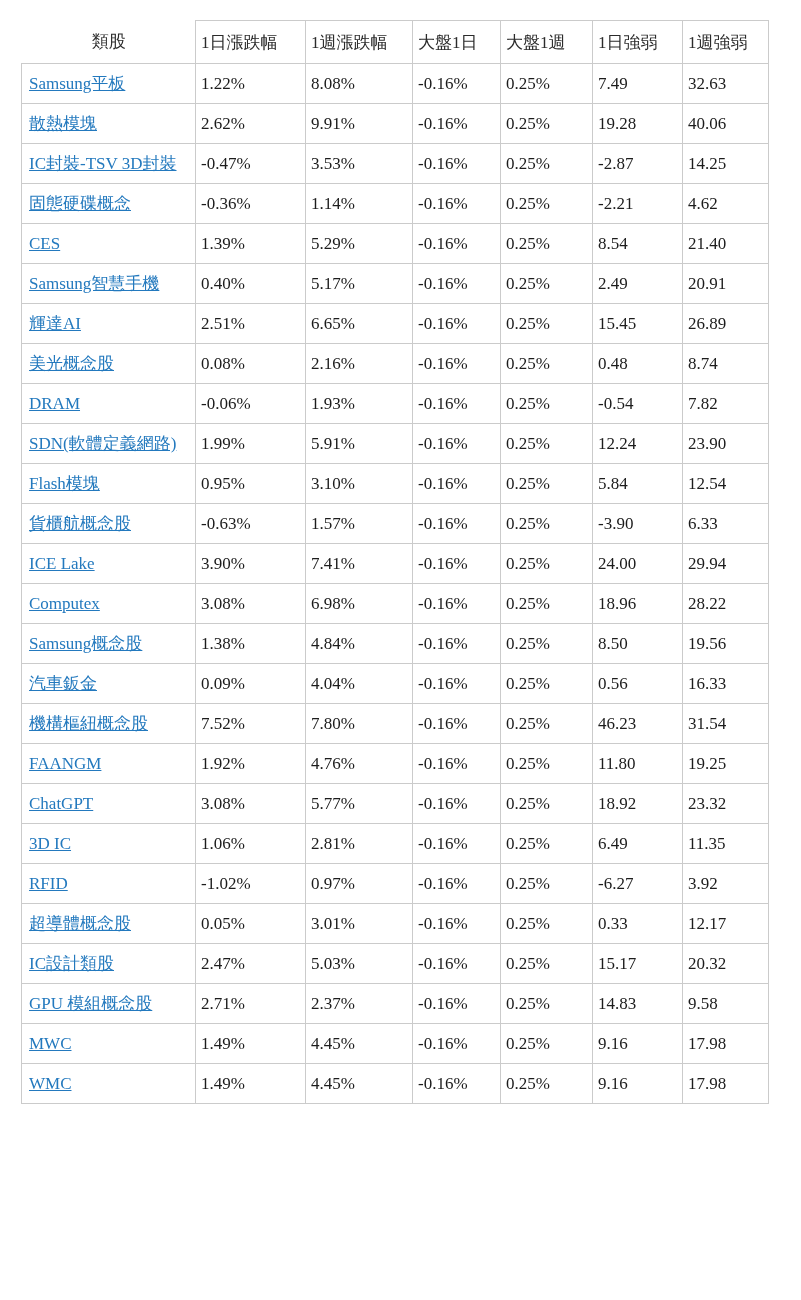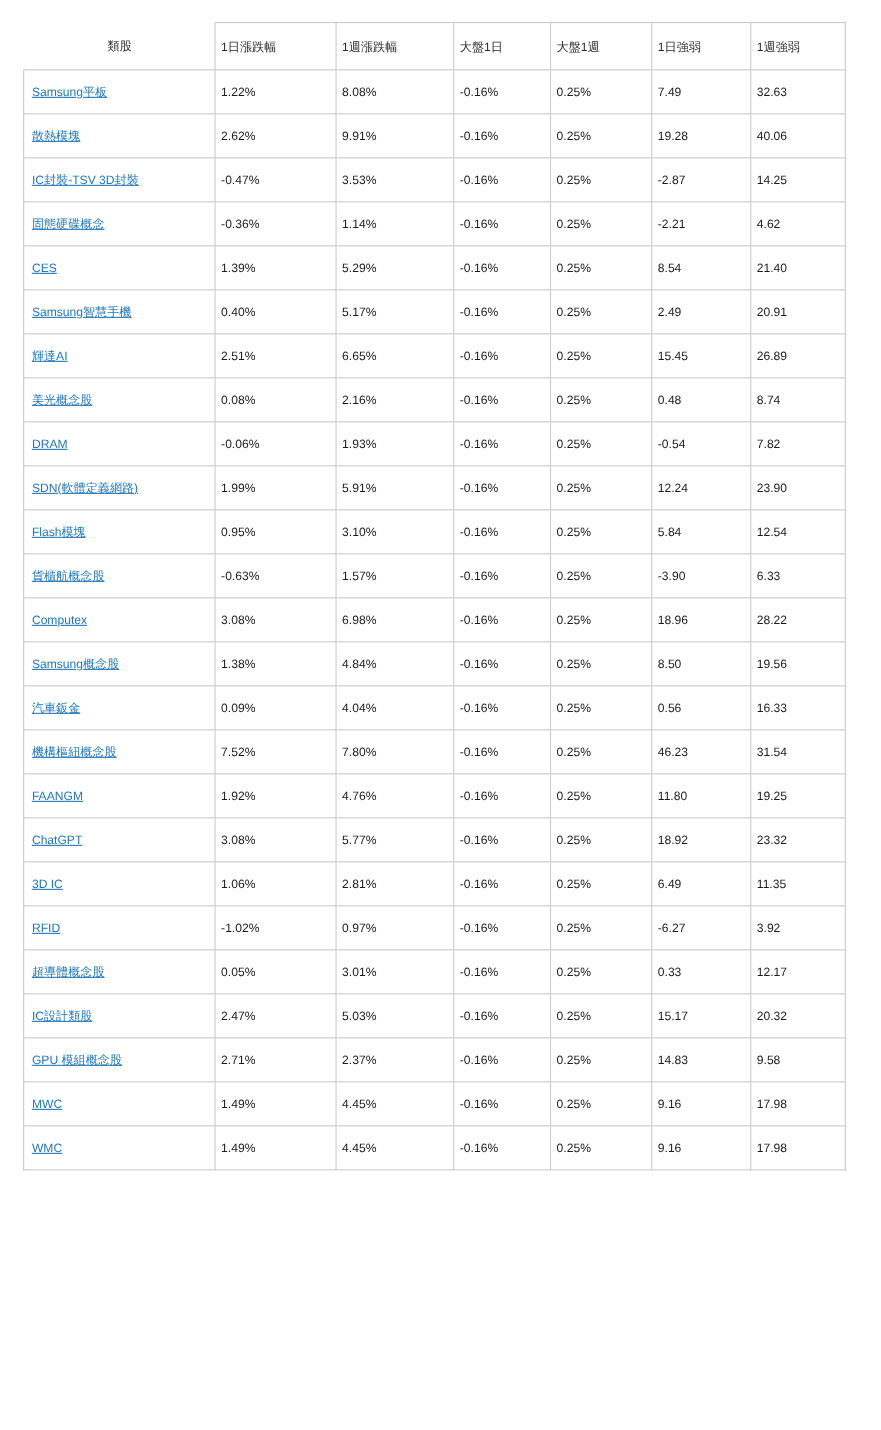--- a/index.html
+++ b/index.html
@@ -15,21 +15,22 @@
   }
   .table-container {
     position: absolute;
     left: 21px;
     top: 20px;
   }
   table.stock-table {
     border-collapse: collapse;
     table-layout: fixed;
     width: 747px;
-    font-size: 11px;
+    font-size: 17px;
+    font-family: Liberation Serif, serif;
   }
   table.stock-table th,
   table.stock-table td {
     border: 1px solid #cbcbcb;
     vertical-align: middle;
     text-align: left;
     padding: 0 4px 0 5px;
     overflow: hidden;
     white-space: nowrap;
   }
@@ -221,20 +222,31 @@
       <a class="category-link" href="#">貨櫃航概念股</a>
     </td>
     <td>-0.63%</td>
     <td>1.57%</td>
     <td>-0.16%</td>
     <td>0.25%</td>
     <td>-3.90</td>
     <td>6.33</td>
   </tr>
 
+  <tr>
+    <td>
+      <a class="category-link" href="#">ICE Lake</a>
+    </td>
+    <td>3.90%</td>
+    <td>7.41%</td>
+    <td>-0.16%</td>
+    <td>0.25%</td>
+    <td>24.00</td>
+    <td>29.94</td>
+  </tr>
 
   <tr>
     <td>
       <a class="category-link" href="#">Computex</a>
     </td>
     <td>3.08%</td>
     <td>6.98%</td>
     <td>-0.16%</td>
     <td>0.25%</td>
     <td>18.96</td>

